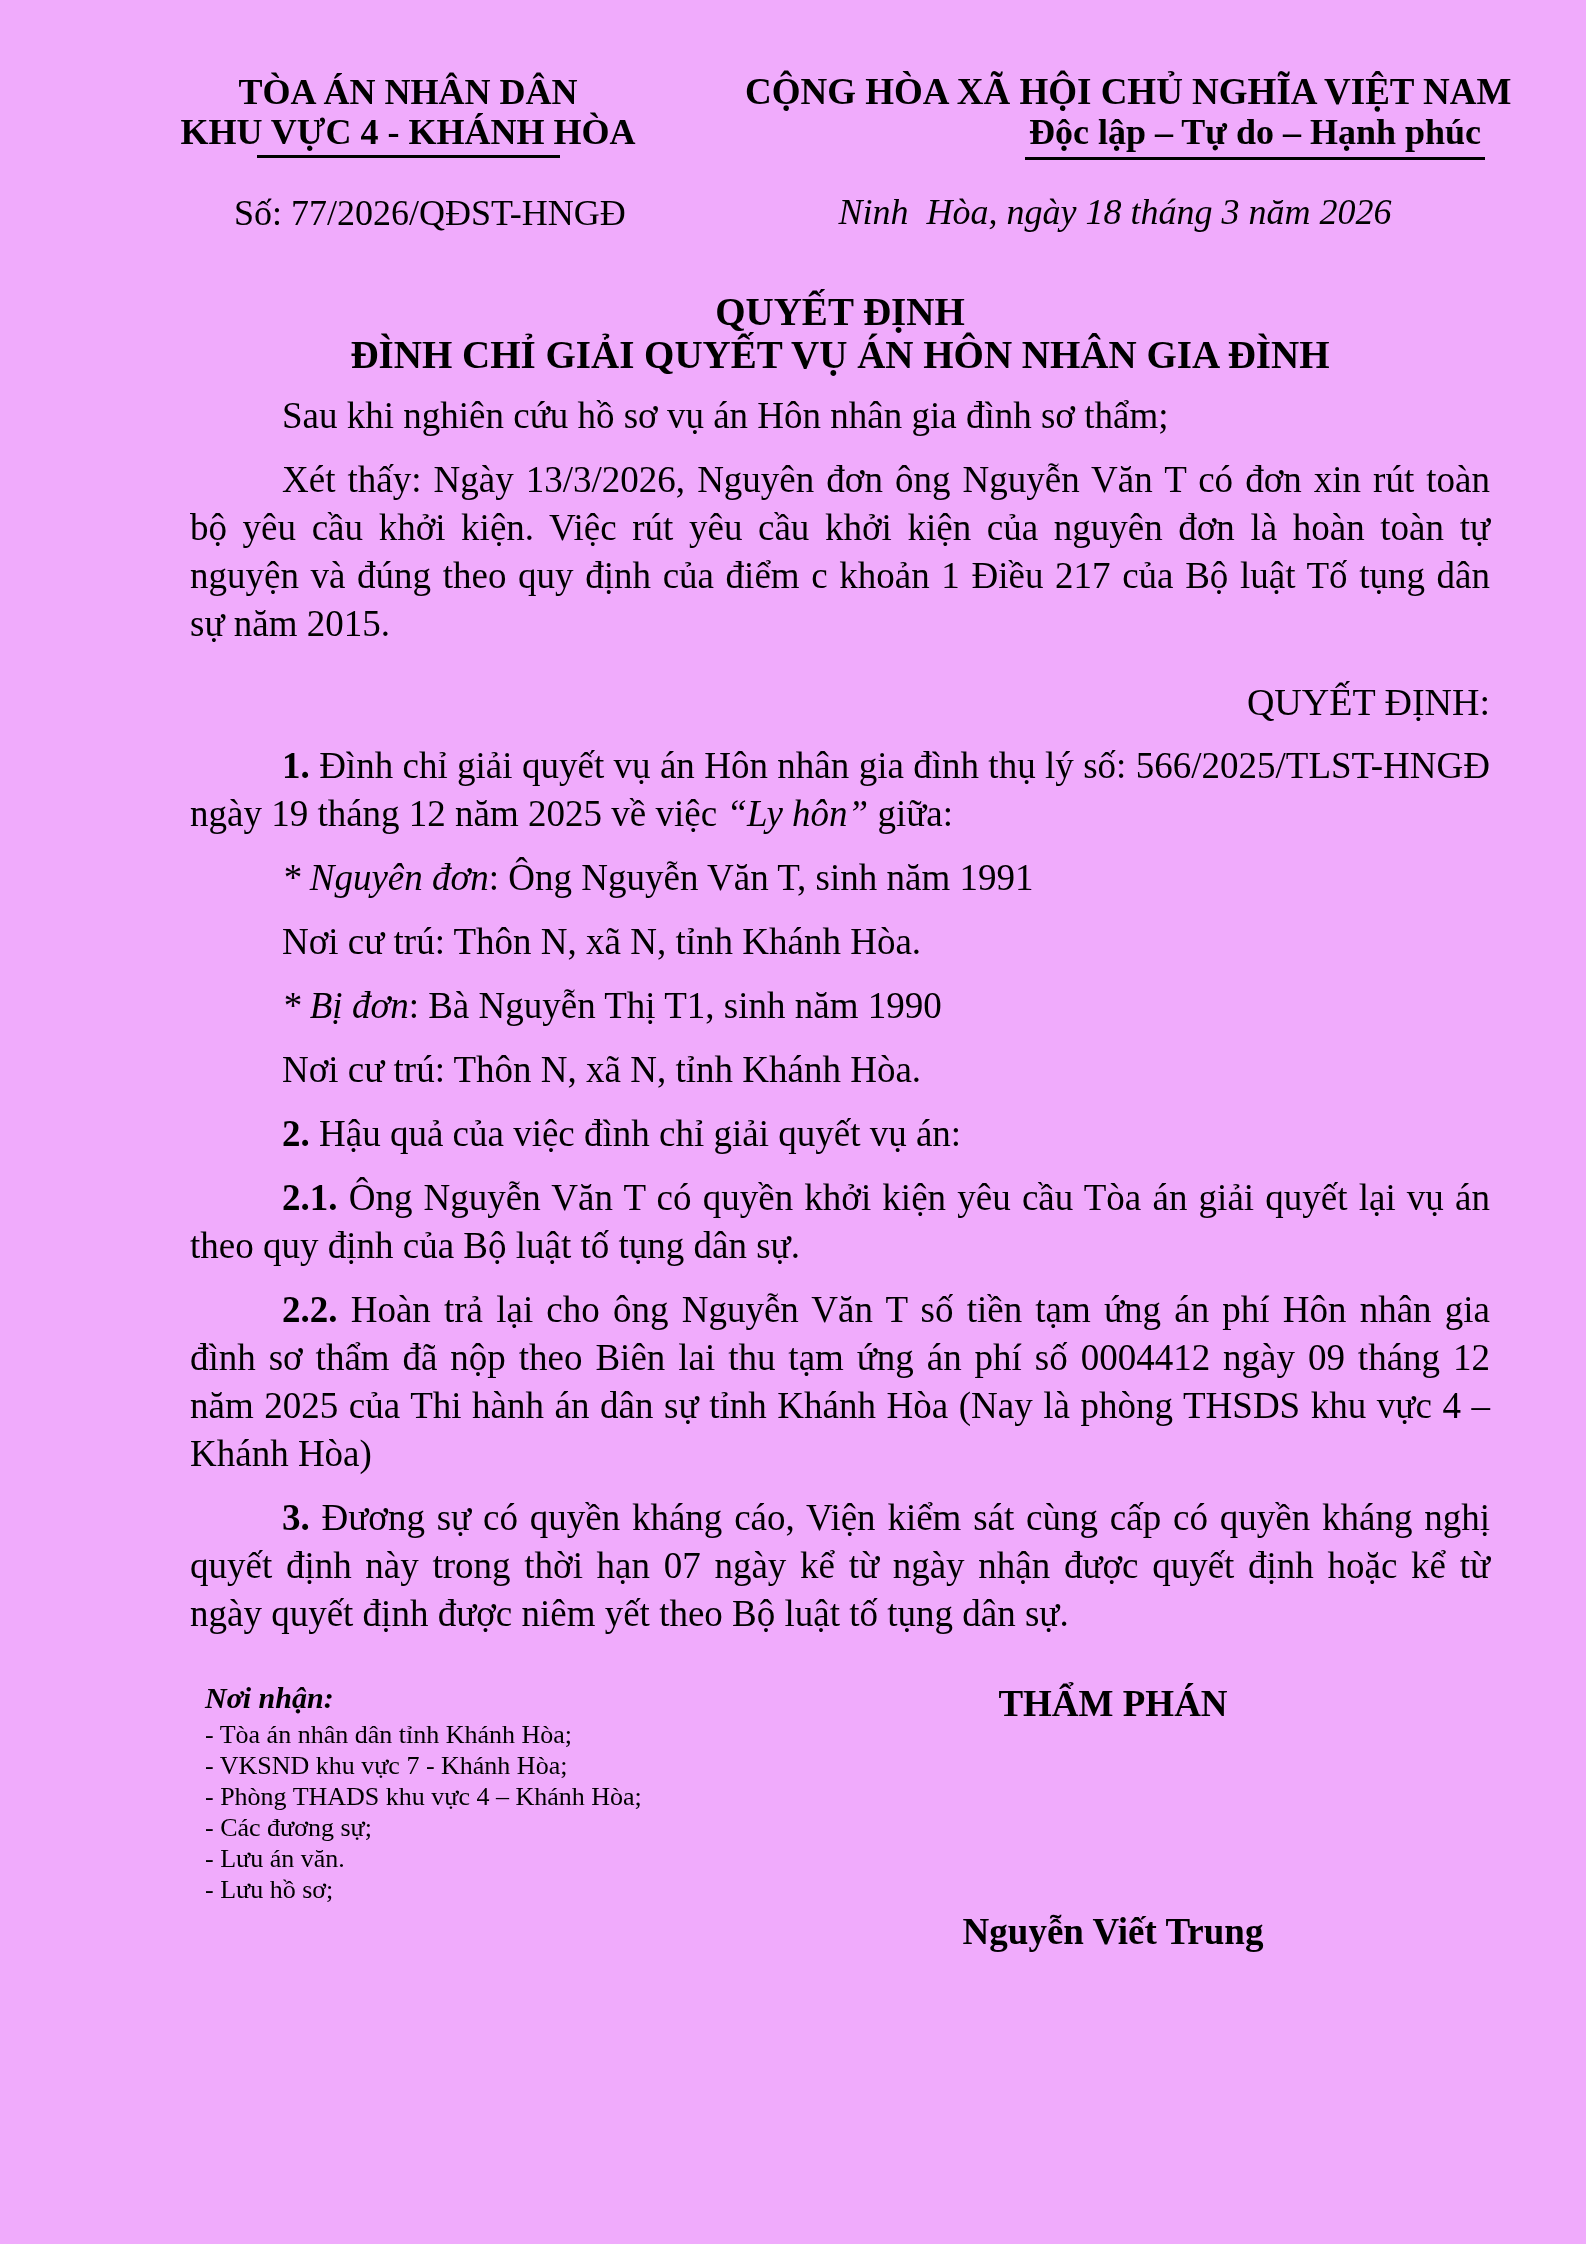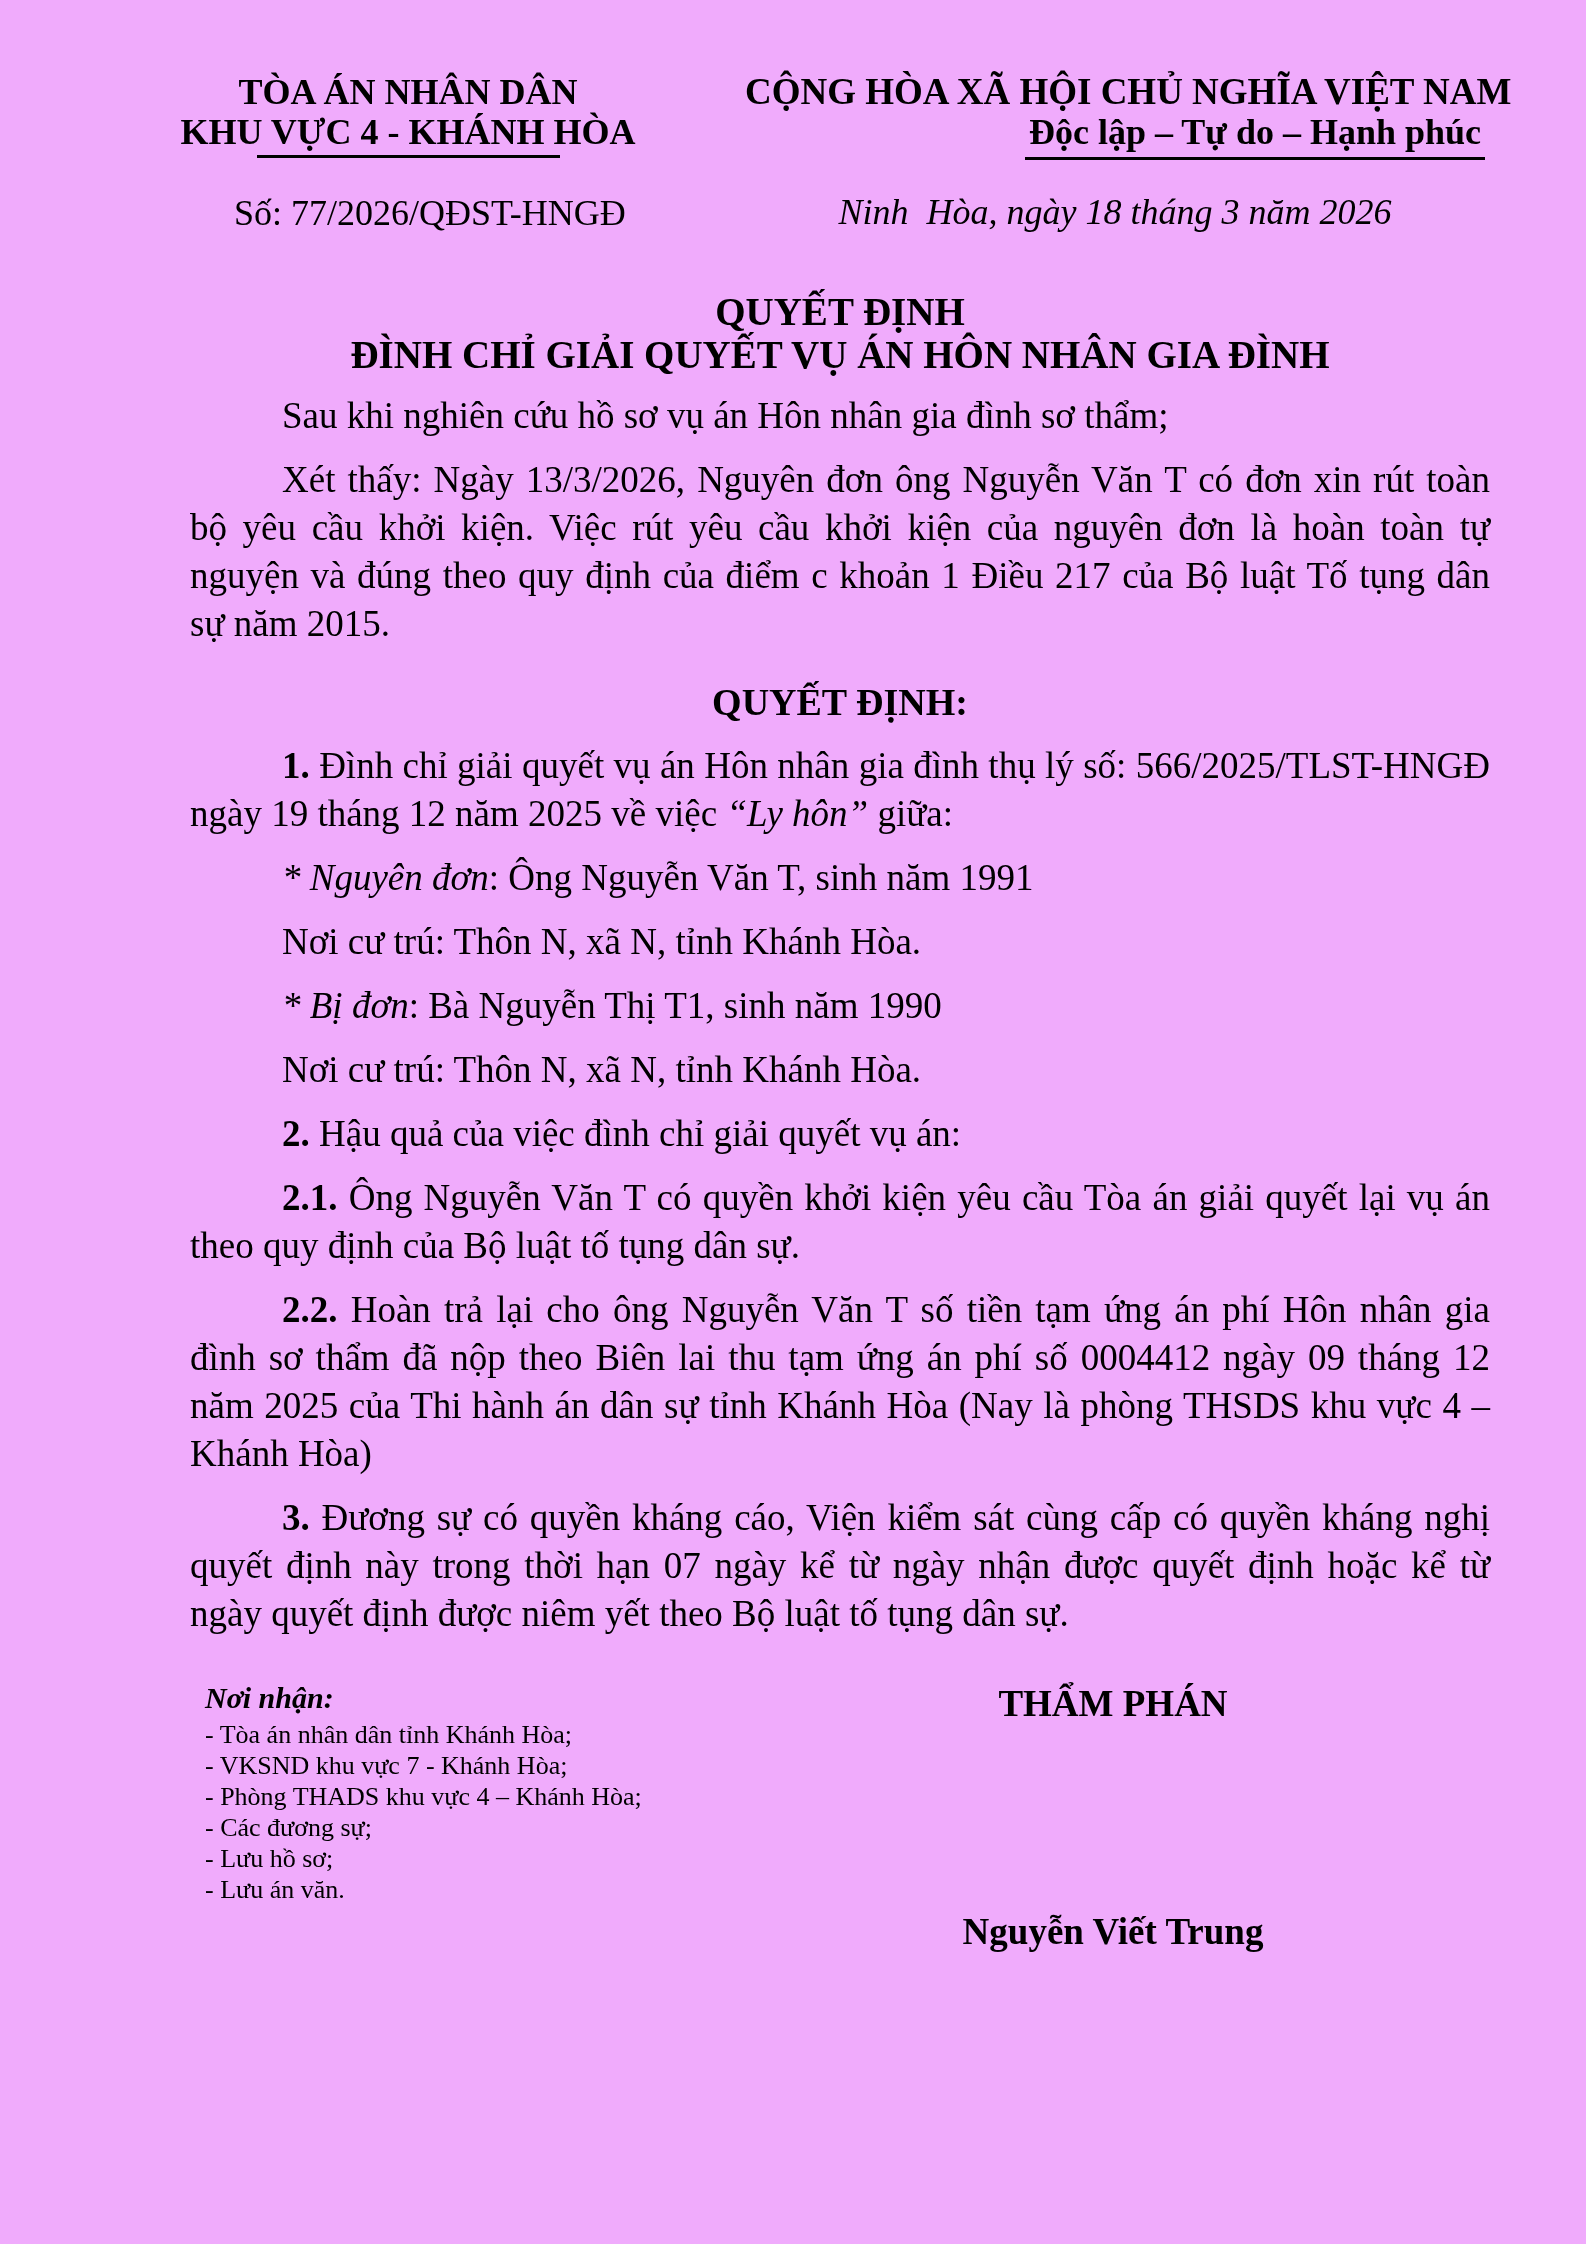--- a/index.html
+++ b/index.html
@@ -49,22 +49,22 @@
     font-size: 39px; line-height: 43px;
   }
   
   .body-text { margin: 0 96px 0 190px; font-size: 37px; line-height: 48px; }
   .para {
     margin: 16px 0 0 0; padding: 0;
     text-align: justify; text-indent: 92px;
   }
   .para.first { margin-top: 60px; }
   .decision-heading {
-    margin: 30px 0 0 0; text-align: center; text-indent: 0;
-    font-weight: bold; font-size: 38px; line-height: 48px;
+    margin: 30px 0 0 0; text-align: right; text-indent: 0;
+    font-weight: normal; font-size: 38px; line-height: 48px;
   }
   .b  { font-weight: bold; }
   .i  { font-style: italic; }
   
   .footer { display: flex; margin: 42px 0 0 0; gap: 36px; }
   .recipients {
     margin-left: 205px; width: 560px; flex: none;
   }
   .recipients-title {
     font-weight: bold; font-style: italic; font-size: 30px; line-height: 36px;
@@ -122,22 +122,22 @@
     </div>
 
     <div class="footer">
       <div class="recipients">
         <div class="recipients-title">Nơi nhận:</div>
         <ul>
           <li>- Tòa án nhân dân tỉnh Khánh Hòa;</li>
           <li>- VKSND khu vực 7 - Khánh Hòa;</li>
           <li>- Phòng THADS khu vực 4 – Khánh Hòa;</li>
           <li>- Các đương sự;</li>
+          <li>- Lưu án văn.</li>
           <li>- Lưu hồ sơ;</li>
-          <li>- Lưu án văn.</li>
         </ul>
       </div>
       <div class="signature">
         <div class="signer-title">THẨM PHÁN</div>
         <div class="signer-name">Nguyễn Viết Trung</div>
       </div>
     </div>
 
   </div>
 </div>

